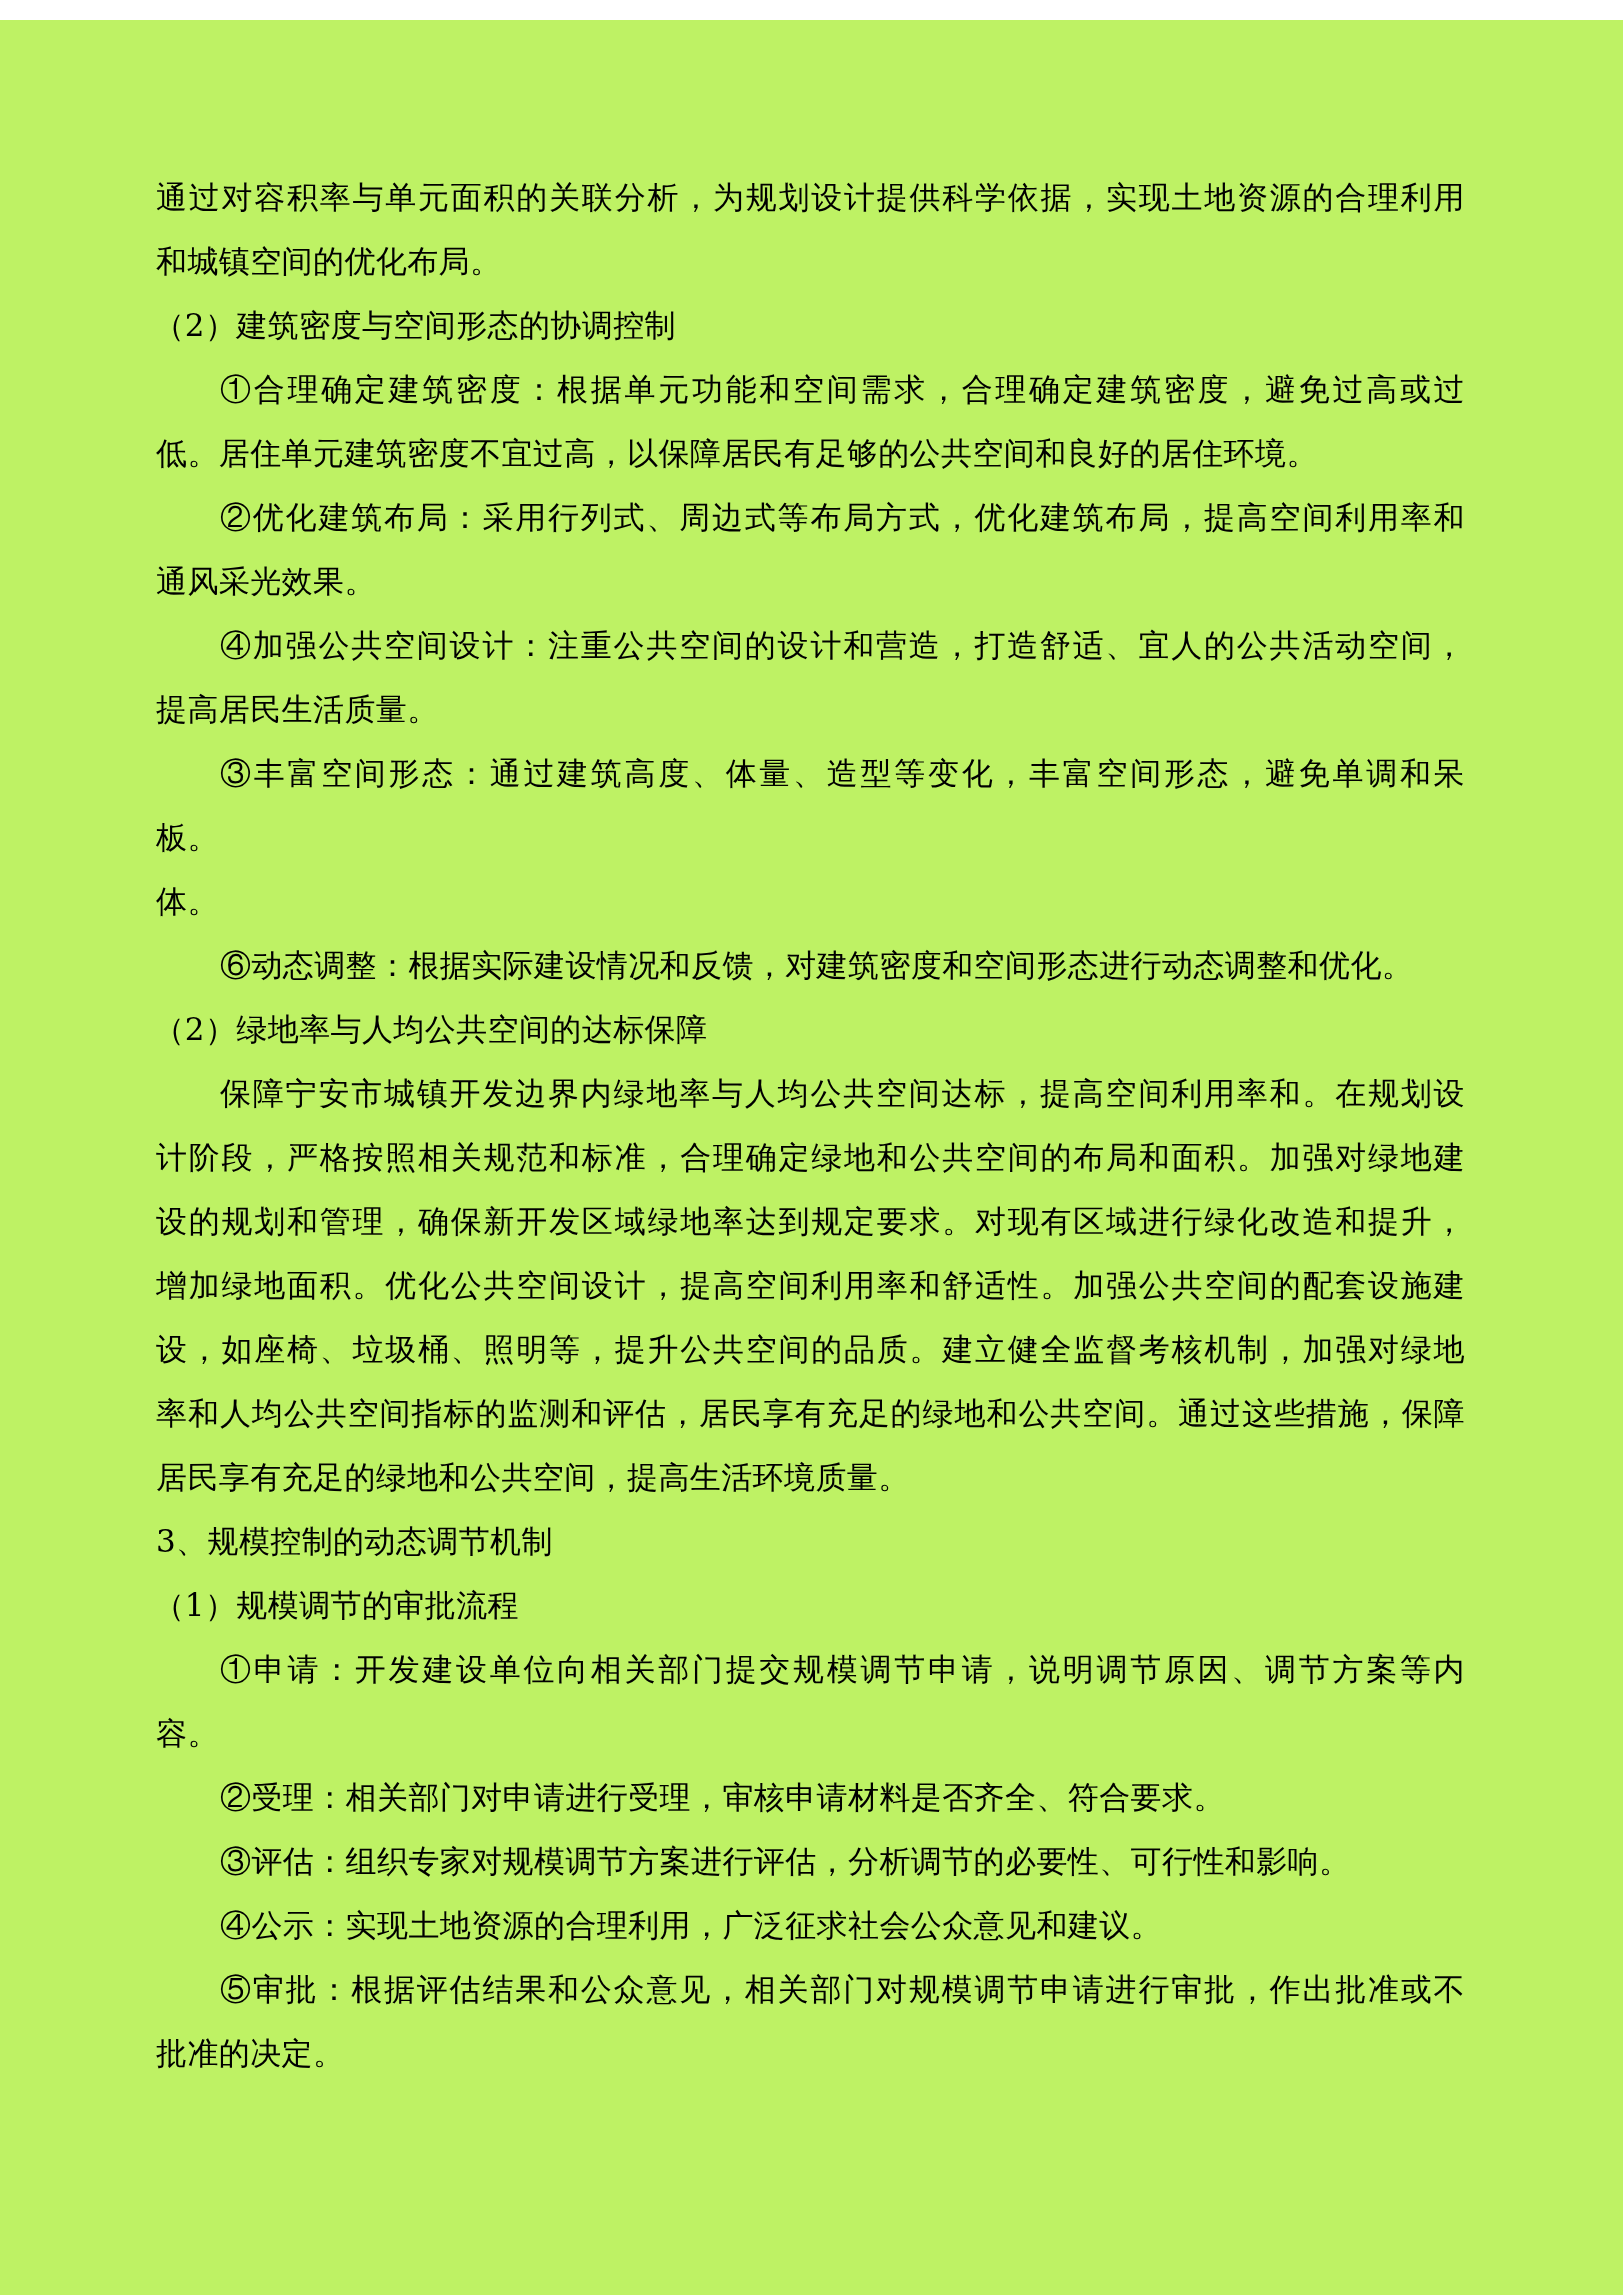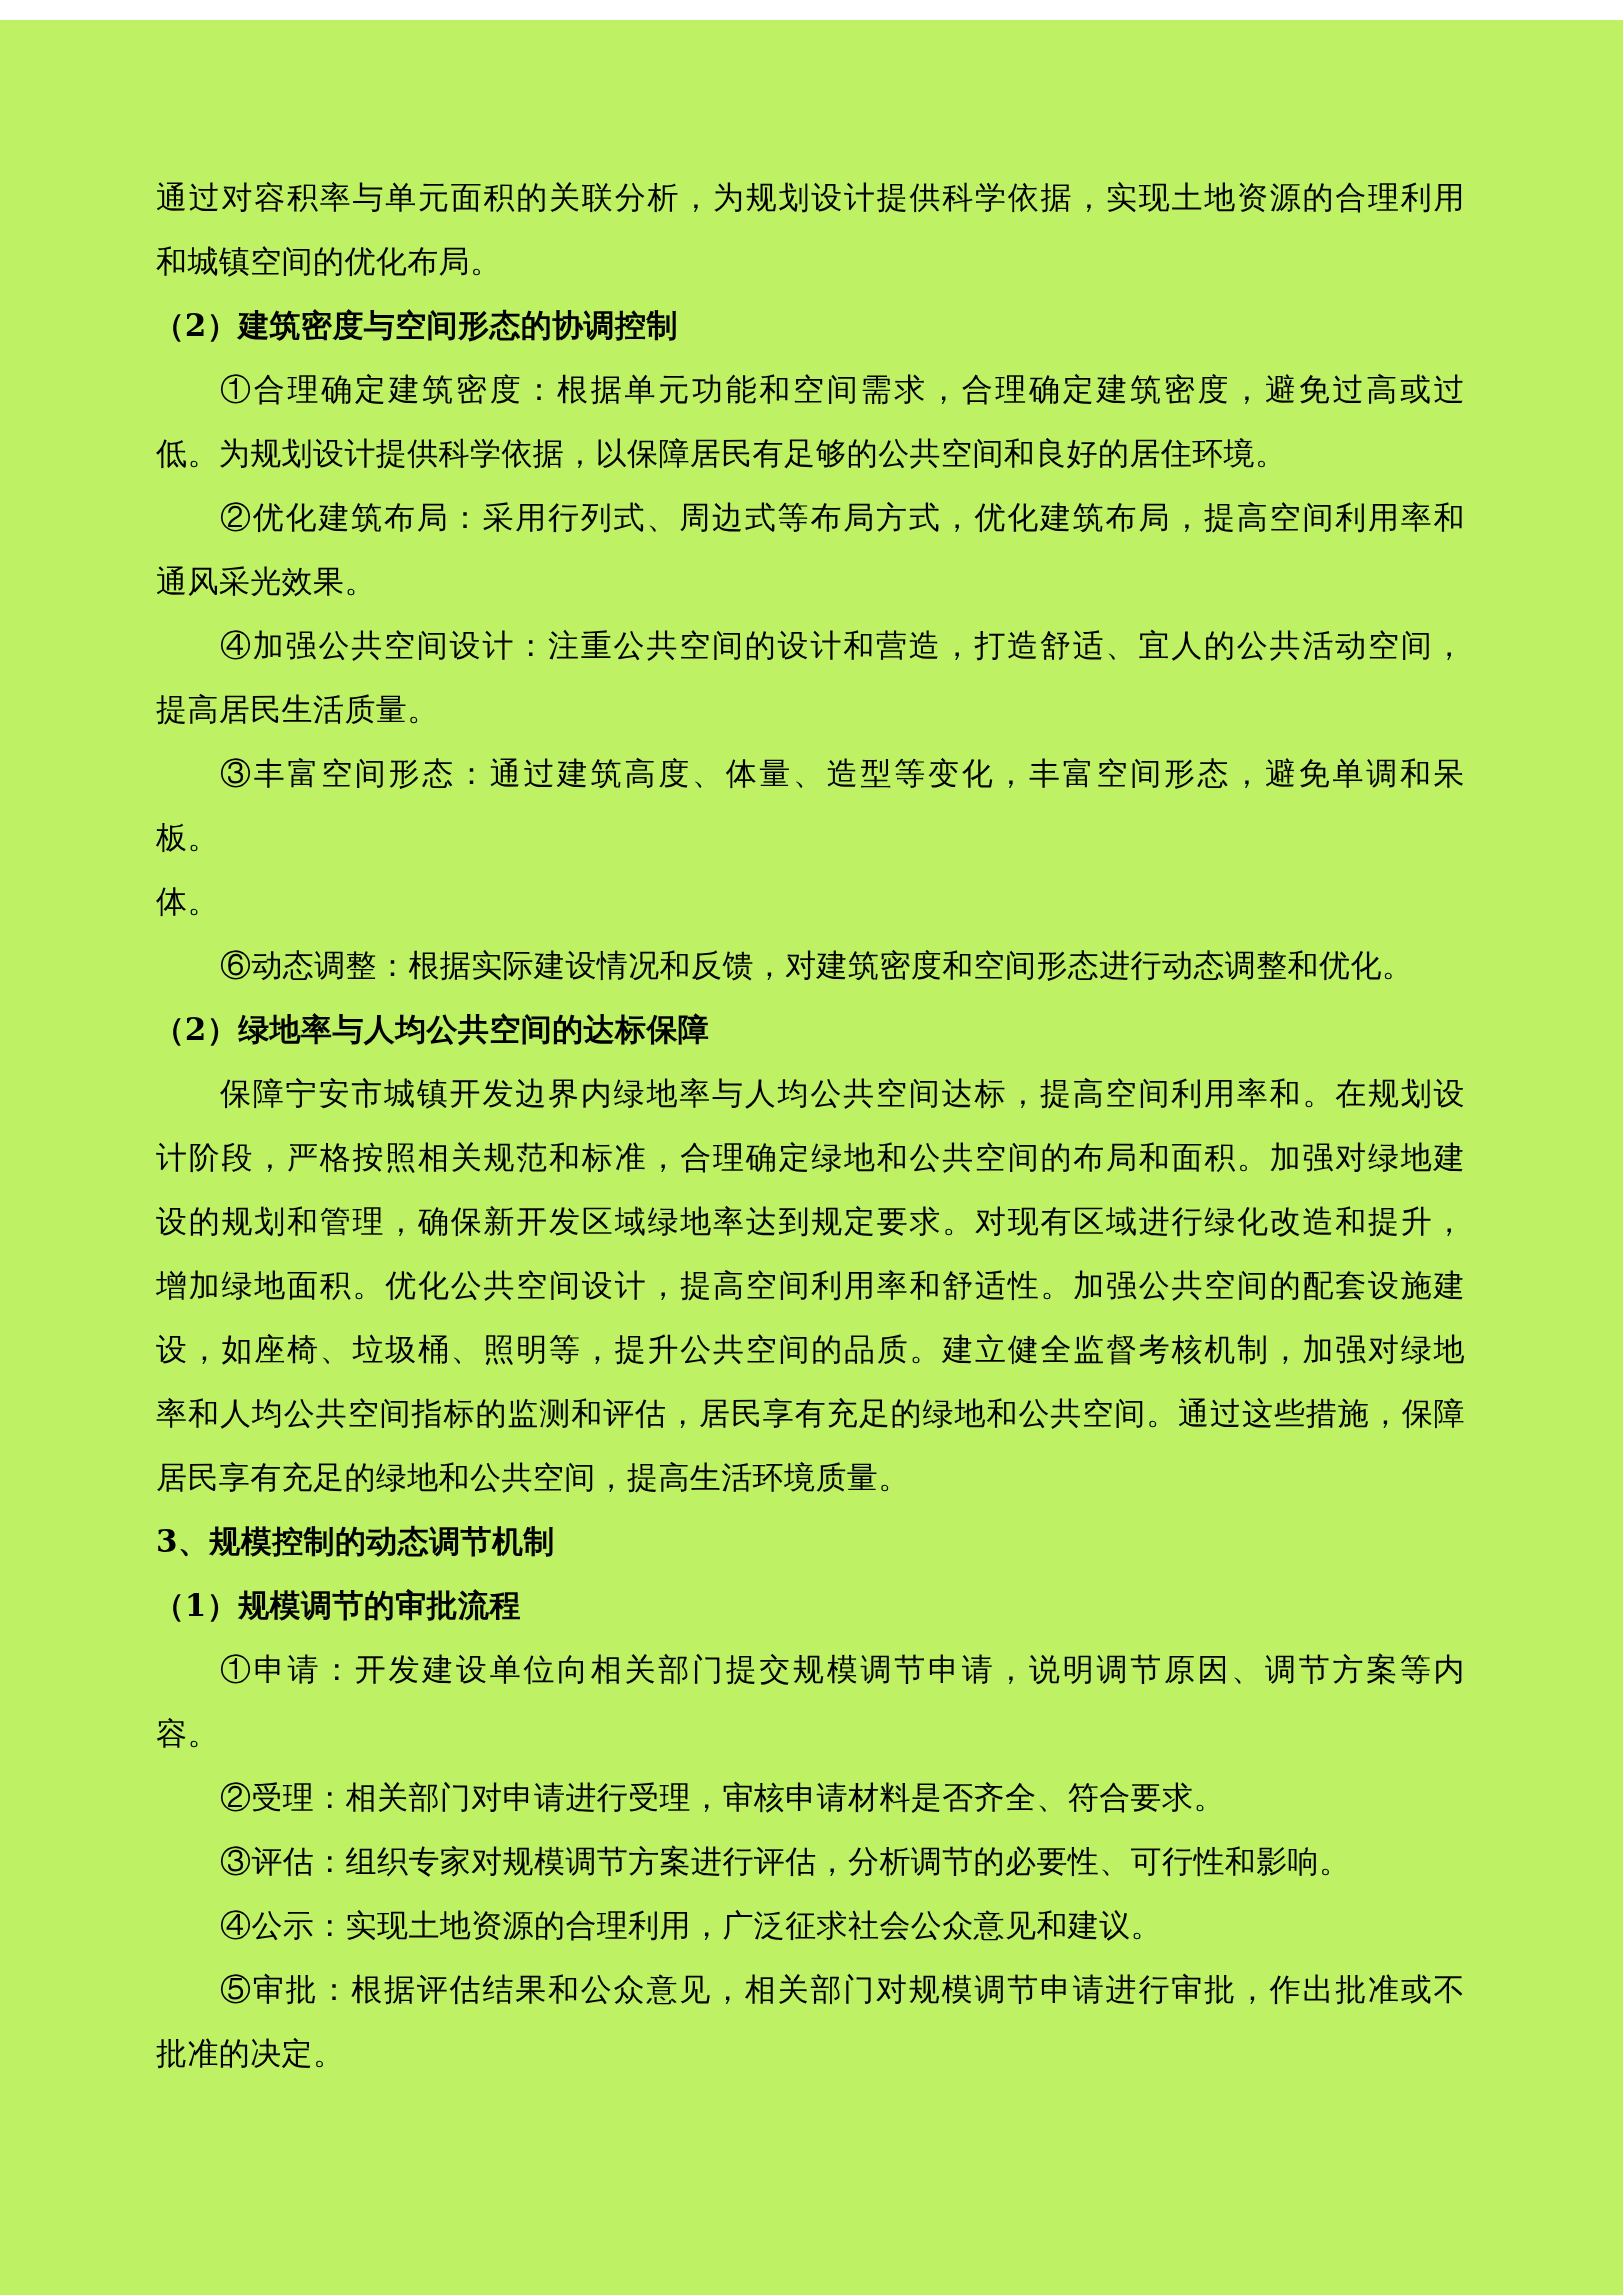--- a/index.html
+++ b/index.html
@@ -39,42 +39,42 @@
     letter-spacing: 0.4px;
   }
   .line.justify {
     text-align: justify;
     text-align-last: justify;
   }
   .line.indent {
     padding-left: 64px;
   }
   .heading {
-    font-weight: bold;
+    font-weight: normal;
   }
   .heading.paren {
     margin-left: -2.6px;
   }
 </style>
 </head>
 <body>
 
 <div class="page">
   <div class="content">
 
     <div>
       <span class="line justify">通过对容积率与单元面积的关联分析，为规划设计提供科学依据，实现土地资源的合理利用</span>
       <span class="line">和城镇空间的优化布局。</span>
     </div>
 
     <span class="line heading paren">（2）建筑密度与空间形态的协调控制</span>
 
     <div>
       <span class="line indent justify">①合理确定建筑密度：根据单元功能和空间需求，合理确定建筑密度，避免过高或过</span>
-      <span class="line">低。为规划设计提供科学依据，以保障居民有足够的公共空间和良好的居住环境。</span>
+      <span class="line">低。居住单元建筑密度不宜过高，以保障居民有足够的公共空间和良好的居住环境。</span>
     </div>
     <div>
       <span class="line indent justify">②优化建筑布局：采用行列式、周边式等布局方式，优化建筑布局，提高空间利用率和</span>
       <span class="line">通风采光效果。</span>
     </div>
     <div>
       <span class="line indent justify">④加强公共空间设计：注重公共空间的设计和营造，打造舒适、宜人的公共活动空间，</span>
       <span class="line">提高居民生活质量。</span>
     </div>
     <div>

